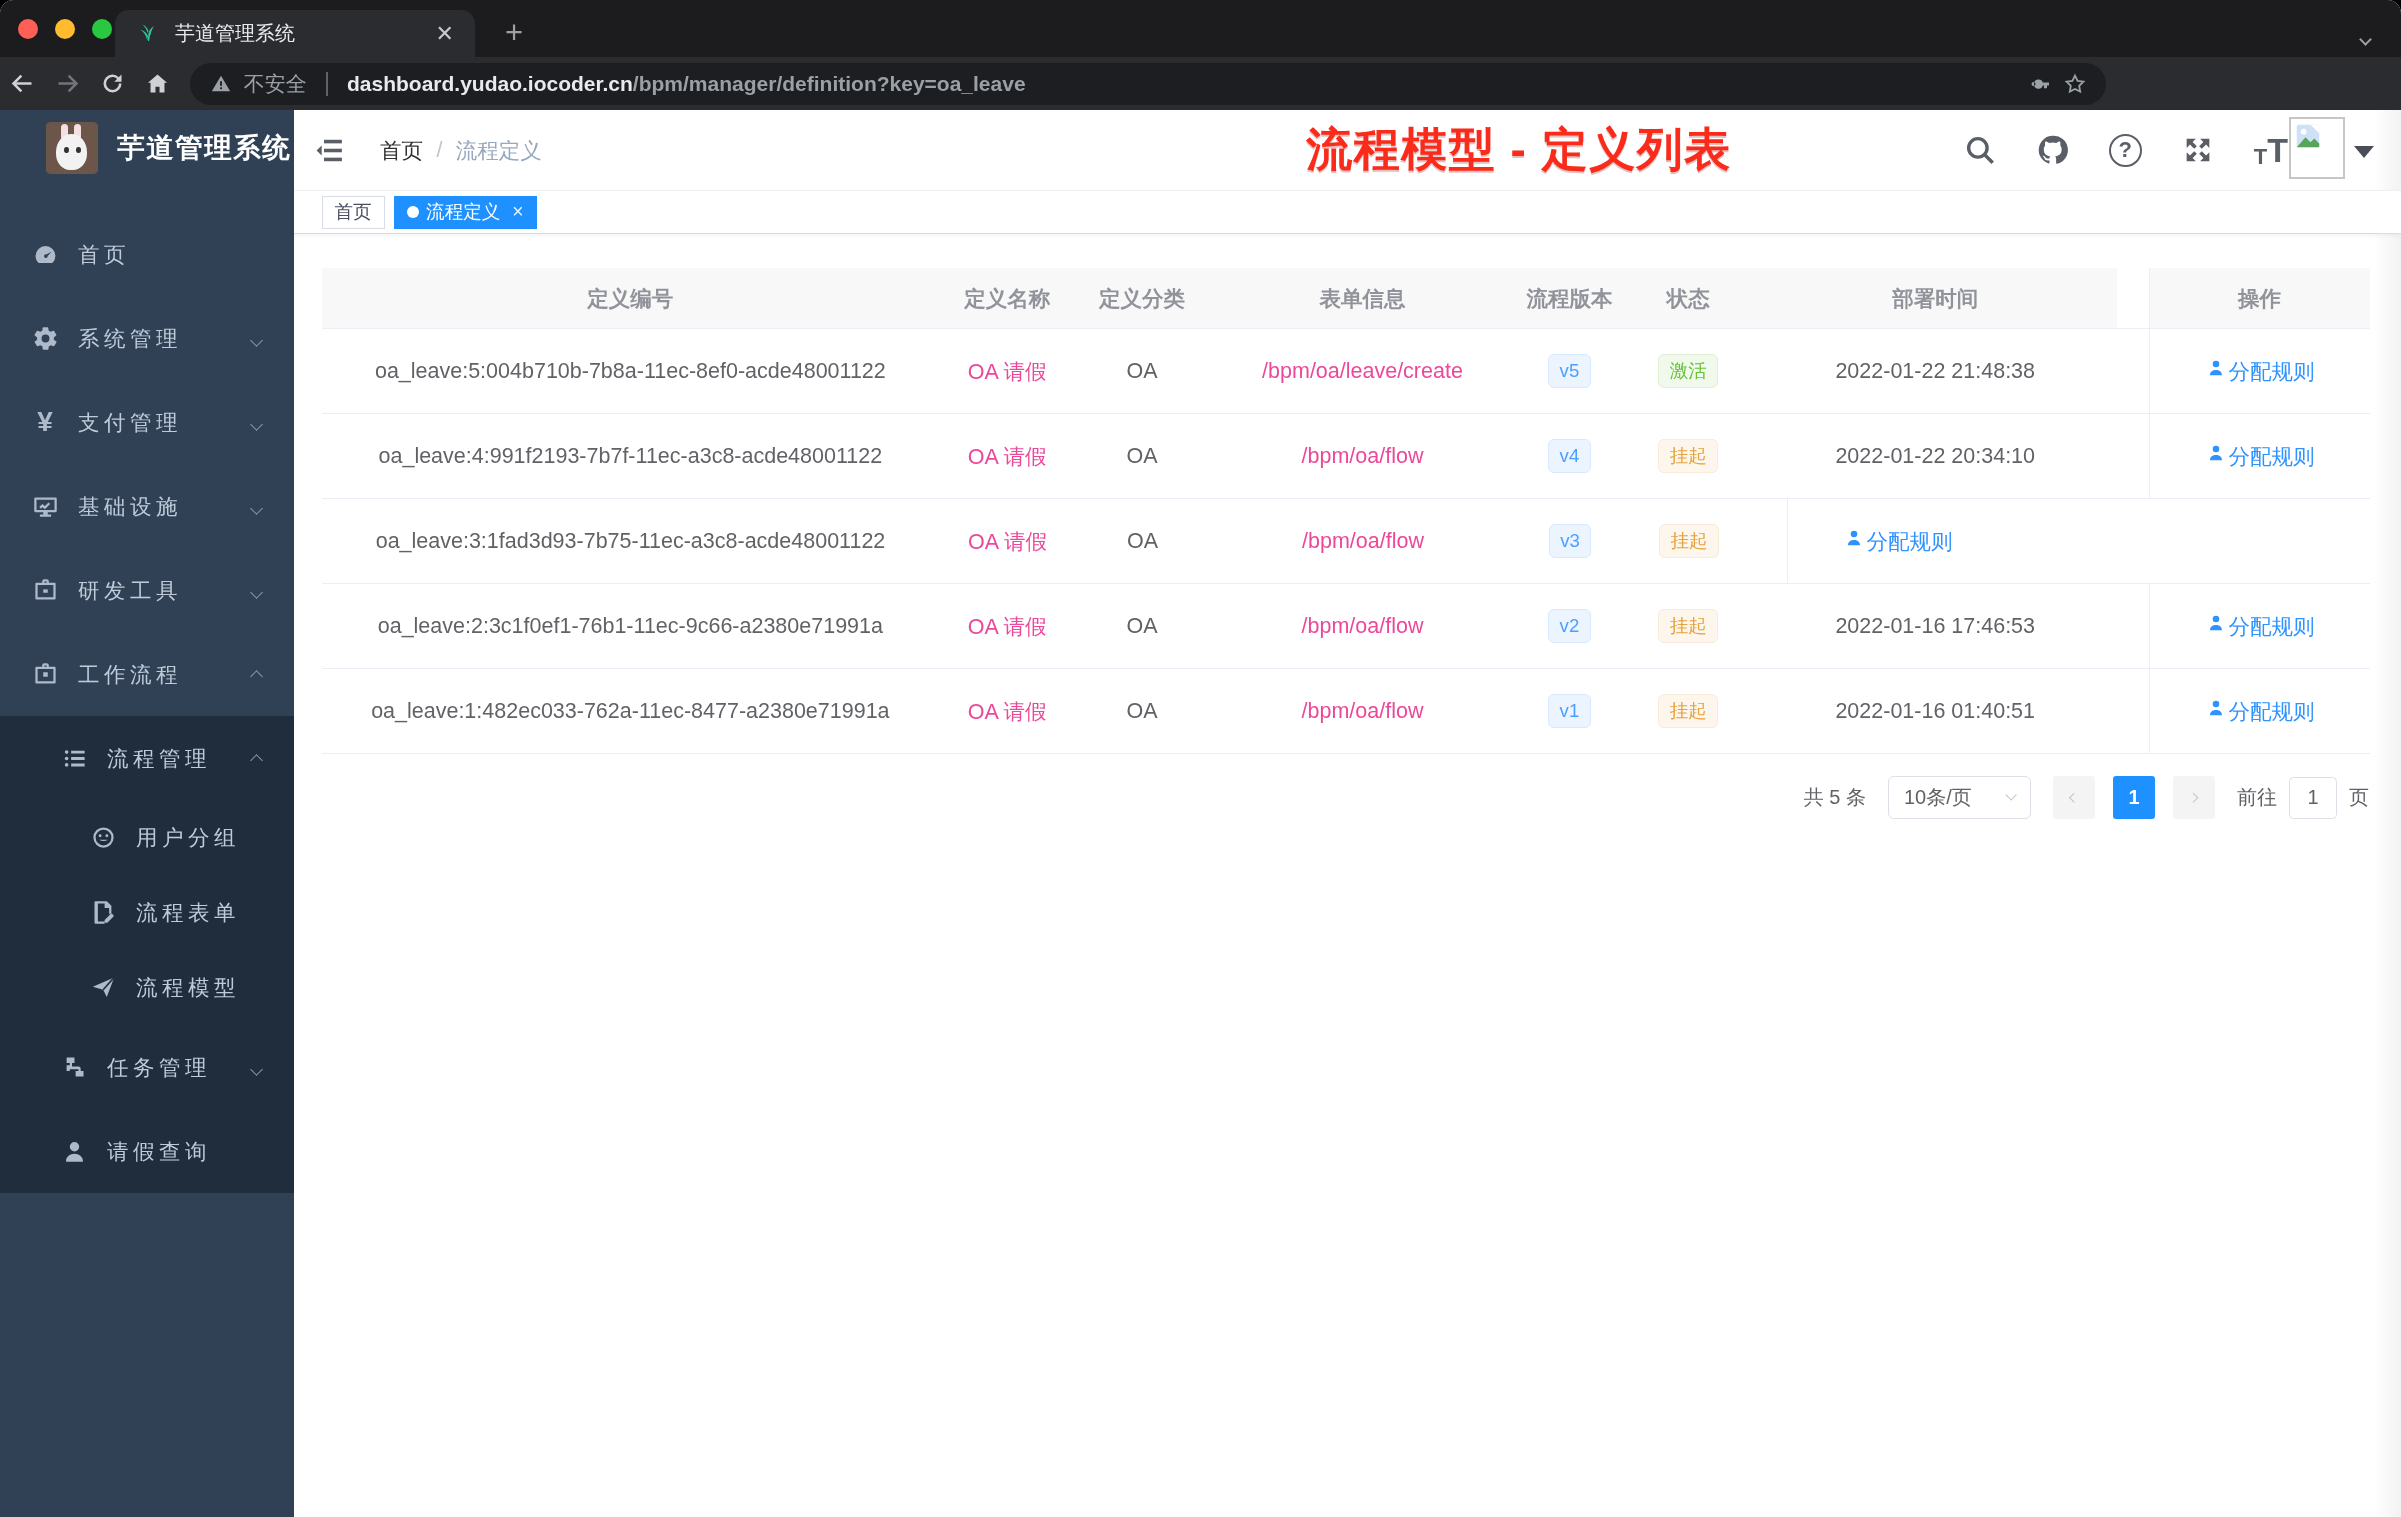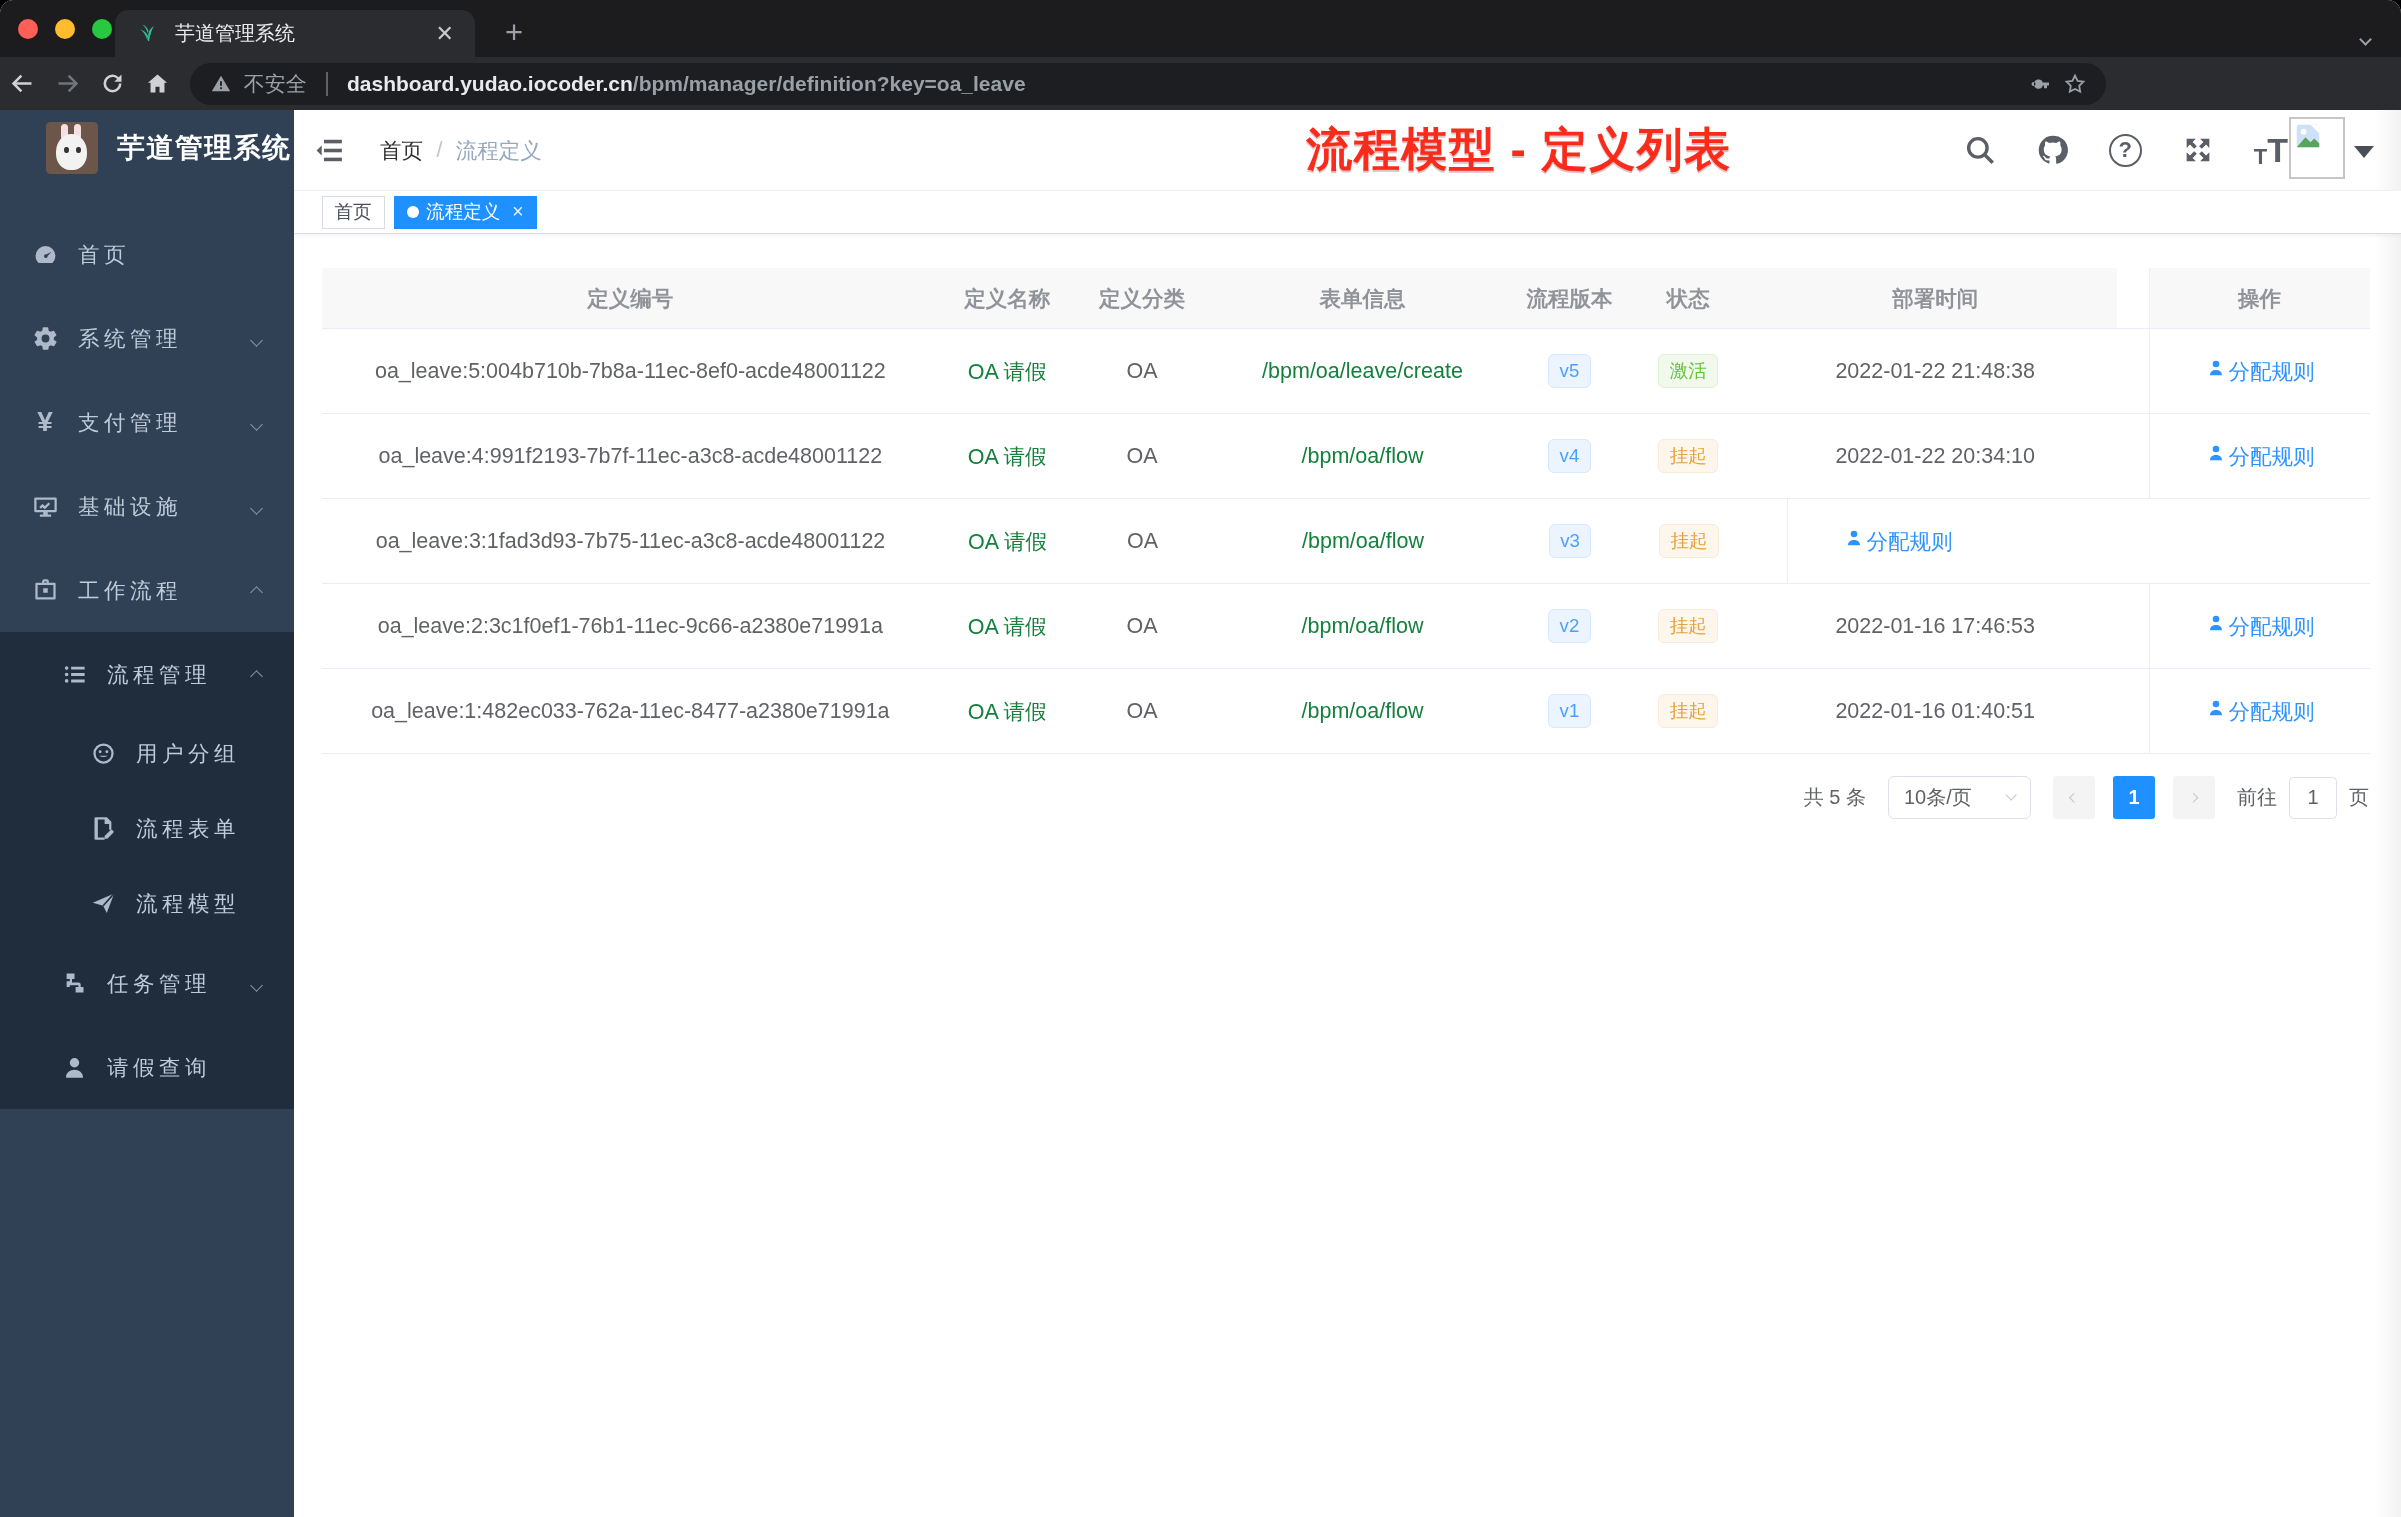--- a/index.html
+++ b/index.html
@@ -93,21 +93,21 @@
   .tag .tclose { font-size:19.3px; margin-left:4.5px; opacity:.9; }
 
   .content { position:relative; }
   .table { margin:34px 0 0 27.5px; width:2048px; position:relative; font-size:21.5px; }
   .thead { display:flex; height:61px; border-bottom:1.5px solid #ebeef5; }
   .th { display:flex; align-items:center; justify-content:center; color:#909399; font-weight:bold; background:#f8f8f9; }
   .th.gap, .td.gap { background:#fff; }
   .tr { display:flex; height:85px; border-bottom:1.5px solid #ebeef5; background:#fff; }
   .td { display:flex; align-items:center; justify-content:center; color:#606266; }
   .td.action-col, .th.action-col { border-left:1.5px solid #ebeef5; }
-  .link { color:#15803d; cursor:pointer; text-decoration:none; }
+  .link { color:#ec4899; cursor:pointer; text-decoration:none; }
   .badge { display:inline-block; padding:5.2px 10.4px; border-radius:6px; font-size:18.6px; line-height:1.2; }
   .badge-ver { background:#ecf5ff; border:1.5px solid #d6e9fd; color:#4ba0ff; }
   .badge-success { background:#f0f9eb; border:1.5px solid #e0f1d4; color:#67c23a; }
   .badge-warning { background:#fdf6ec; border:1.5px solid #f8ecd9; color:#e6a23c; }
   .action-link { color:#2e93ff; display:flex; align-items:flex-start; gap:2px; cursor:pointer; }
   .action-link svg { width:22px; height:22px; }
 
   .pagination { margin:22px 32px 0 0; display:flex; justify-content:flex-end; align-items:center; gap:22px; color:#606266; font-size:20px; }
   .page-size-select { width:143px; height:43px; border:1.5px solid #dcdfe6; border-radius:6px; display:flex; align-items:center; justify-content:center; gap:35px; color:#606266; }
   .page-size-select .chev { width:8.2px; height:8.2px; border-width:1.9px; color:#c0c4cc; margin-top:-4.5px; }
@@ -262,20 +262,30 @@
                 <path d="M6.5 12.5l2.7-2.7 2.3 1.8 3.2-3.2 1.4 1.4-4.6 4.6-2.3-1.8-1.3 1.3z"></path>
               </svg>
             </span>
             <span class="lbl">基础设施</span>
             <span class="mchev"><span class="chev "></span></span>
           </div>
           <div class="mi lvl1">
             <span class="ic">
               <svg viewBox="0 0 24 24" fill="currentColor">
                 <path d="M9 5V4a2 2 0 0 1 2-2h2a2 2 0 0 1 2 2v1h5a1 1 0 0 1 1 1v13a1 1 0 0 1-1 1H4a1 1 0 0 1-1-1V6a1 1 0 0 1 1-1h5zm2-1v1h2V4h-2zM5 7v11h14V7H5z"></path>
+                <path d="M10 11h4v3h-4z"></path>
+              </svg>
+            </span>
+            <span class="lbl">研发工具</span>
+            <span class="mchev"><span class="chev "></span></span>
+          </div>
+          <div class="mi lvl1">
+            <span class="ic">
+              <svg viewBox="0 0 24 24" fill="currentColor">
+                <path d="M9 5V4a2 2 0 0 1 2-2h2a2 2 0 0 1 2 2v1h5a1 1 0 0 1 1 1v13a1 1 0 0 1-1 1H4a1 1 0 0 1-1-1V6a1 1 0 0 1 1-1h5zm2-1v1h2V4h-2zM5 7v11h14V7H5z"></path>
                 <path d="M10 10h4v4h-4z"></path>
               </svg>
             </span>
             <span class="lbl">工作流程</span>
             <span class="mchev"><span class="chev up"></span></span>
           </div>
           <div class="submenu-panel">
             <div class="mi lvl2">
               <span class="ic">
                 <svg viewBox="0 0 24 24" fill="currentColor">

